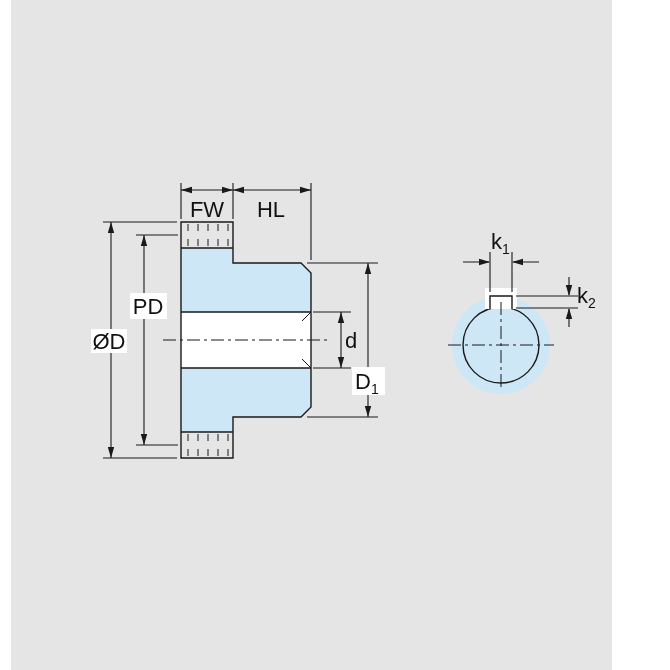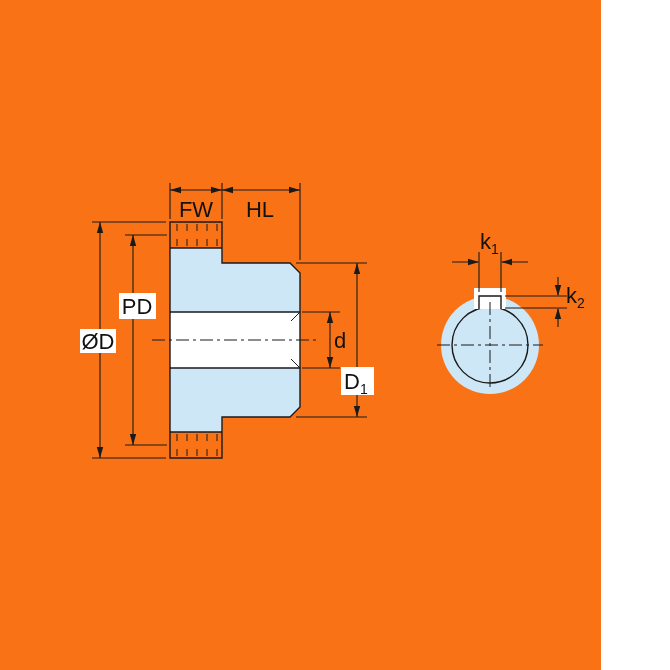--- a/index.html
+++ b/index.html
@@ -1,17 +1,17 @@
 <!DOCTYPE html>
 <html><head>
 <meta charset="utf-8">
 <style>
   html,body{margin:0;padding:0;background:#ffffff;}
-  .canvas{width:601px;height:670px;background:#f97316;position:relative;overflow:hidden;
-          font-family:"Liberation Sans", sans-serif;}
+  .canvas{width:601px;height:670px;background:#e5e5e5;position:relative;overflow:hidden;
+          font-family:"Liberation Sans", sans-serif;margin-left:11px;}
   svg{display:block;}
   svg text{font-family:"Liberation Sans", sans-serif;font-size:22px;fill:#111;}
   .ln{stroke:#1a1a1a;stroke-width:1.4;fill:none;stroke-linejoin:miter;}
   .dim{stroke:#1a1a1a;stroke-width:1.1;fill:none;}
   .cl{stroke:#1a1a1a;stroke-width:1;fill:none;stroke-dasharray:13 4 3 4;}
   .tick{stroke:#1a1a1a;stroke-width:1;fill:none;}
   .arrow{fill:#1a1a1a;stroke:none;}
   .bg{fill:#ffffff;stroke:none;}
   .sub{font-size:14px;}
 </style>

